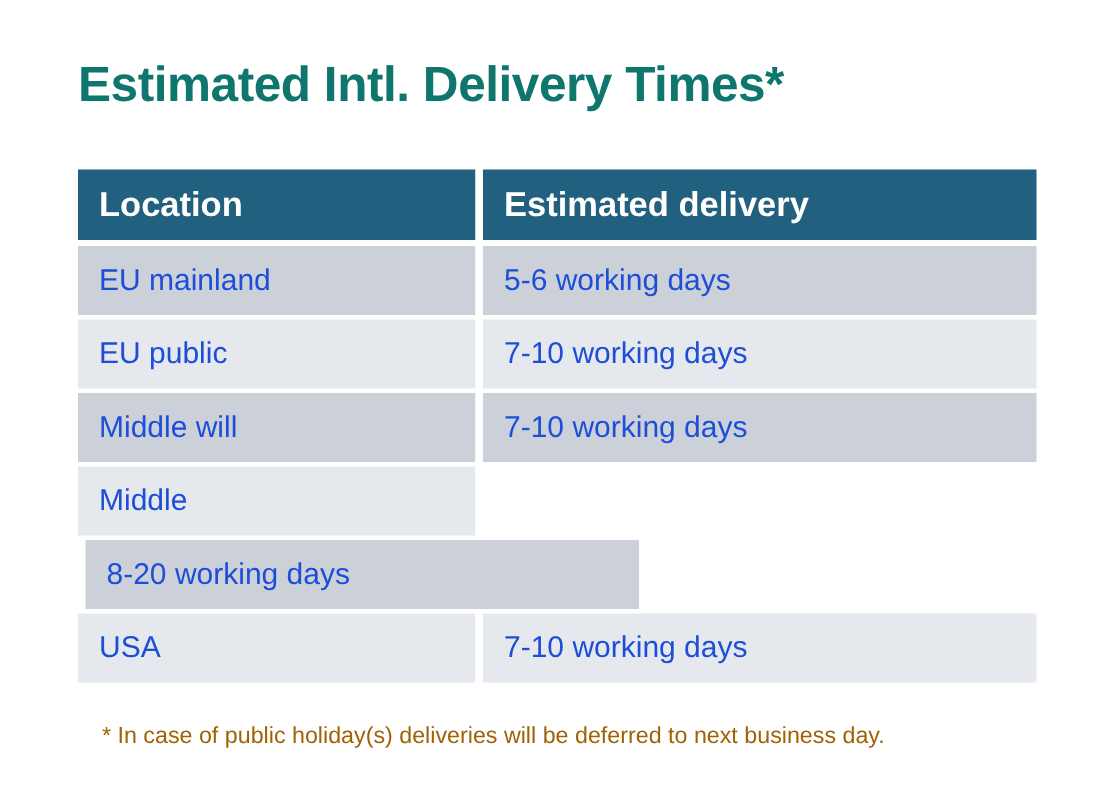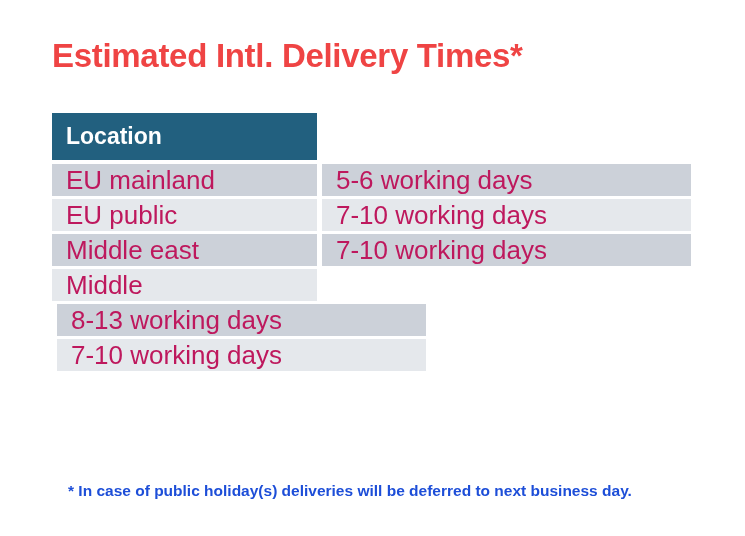--- a/index.html
+++ b/index.html
@@ -25,21 +25,21 @@
   }
 
   
   .title {
     position: absolute;
     left: 52px;
     top: 36px;
     font-size: 33px;
     font-weight: 700;
     letter-spacing: -0.3px;
-    color: #ef4444;
+    color: #0f766e;
     white-space: nowrap;
     line-height: 40px;
   }
 
   
   .table {
     position: absolute;
     left: 52px;
     top: 113px;
     width: 639px;
@@ -51,25 +51,25 @@
     margin-bottom: 3px;
   }
   .row:last-child {
     margin-bottom: 0;
   }
 
   .cell {
     box-sizing: border-box;
     display: flex;
     align-items: center;
-    height: 32px;
+    height: 46px;
     padding-left: 14px;
     padding-right: 10px;
-    font-size: 26px;
-    color: #be185d;
+    font-size: 20px;
+    color: #1d4ed8;
     line-height: 1;
     overflow: hidden;
     white-space: nowrap;
   }
 
   .col-location {
     width: 265px;
     flex: 0 0 265px;
   }
   .col-gap {
@@ -101,69 +101,70 @@
   .row-light .cell {
     background: #e5e8ec;
   }
 
   
   .footnote {
     position: absolute;
     left: 68px;
     top: 481px;
     font-size: 15.5px;
-    color: #1d4ed8;
+    color: #a16207;
     line-height: 20px;
     white-space: nowrap;
-    font-weight: bold;
   }
 </style>
 </head>
 <body>
 
 <div class="page">
 
   <div class="title">Estimated Intl. Delivery Times*</div>
 
   <div class="table">
 
     <div class="row row-header">
       <div class="cell col-location">Location</div>
       <div class="col-gap"></div>
+      <div class="cell col-delivery">Estimated delivery</div>
     </div>
 
     <div class="row row-dark">
       <div class="cell col-location">EU mainland</div>
       <div class="col-gap"></div>
       <div class="cell col-delivery">5-6 working days</div>
     </div>
 
     <div class="row row-light">
       <div class="cell col-location">EU public</div>
       <div class="col-gap"></div>
       <div class="cell col-delivery">7-10 working days</div>
     </div>
 
     <div class="row row-dark">
-      <div class="cell col-location">Middle east</div>
+      <div class="cell col-location">Middle will</div>
       <div class="col-gap"></div>
       <div class="cell col-delivery">7-10 working days</div>
     </div>
 
     <div class="row row-light">
       <div class="cell col-location">Middle</div>
       <div class="col-gap"></div>
     </div>
 
     <div class="row row-dark">
       <div class="col-gap"></div>
-      <div class="cell col-delivery">8-13 working days</div>
+      <div class="cell col-delivery">8-20 working days</div>
     </div>
 
     <div class="row row-light">
+      <div class="cell col-location">USA</div>
       <div class="col-gap"></div>
       <div class="cell col-delivery">7-10 working days</div>
     </div>
 
   </div>
 
   <div class="footnote">* In case of public holiday(s) deliveries will be deferred to next business day.</div>
 
 </div>
 

